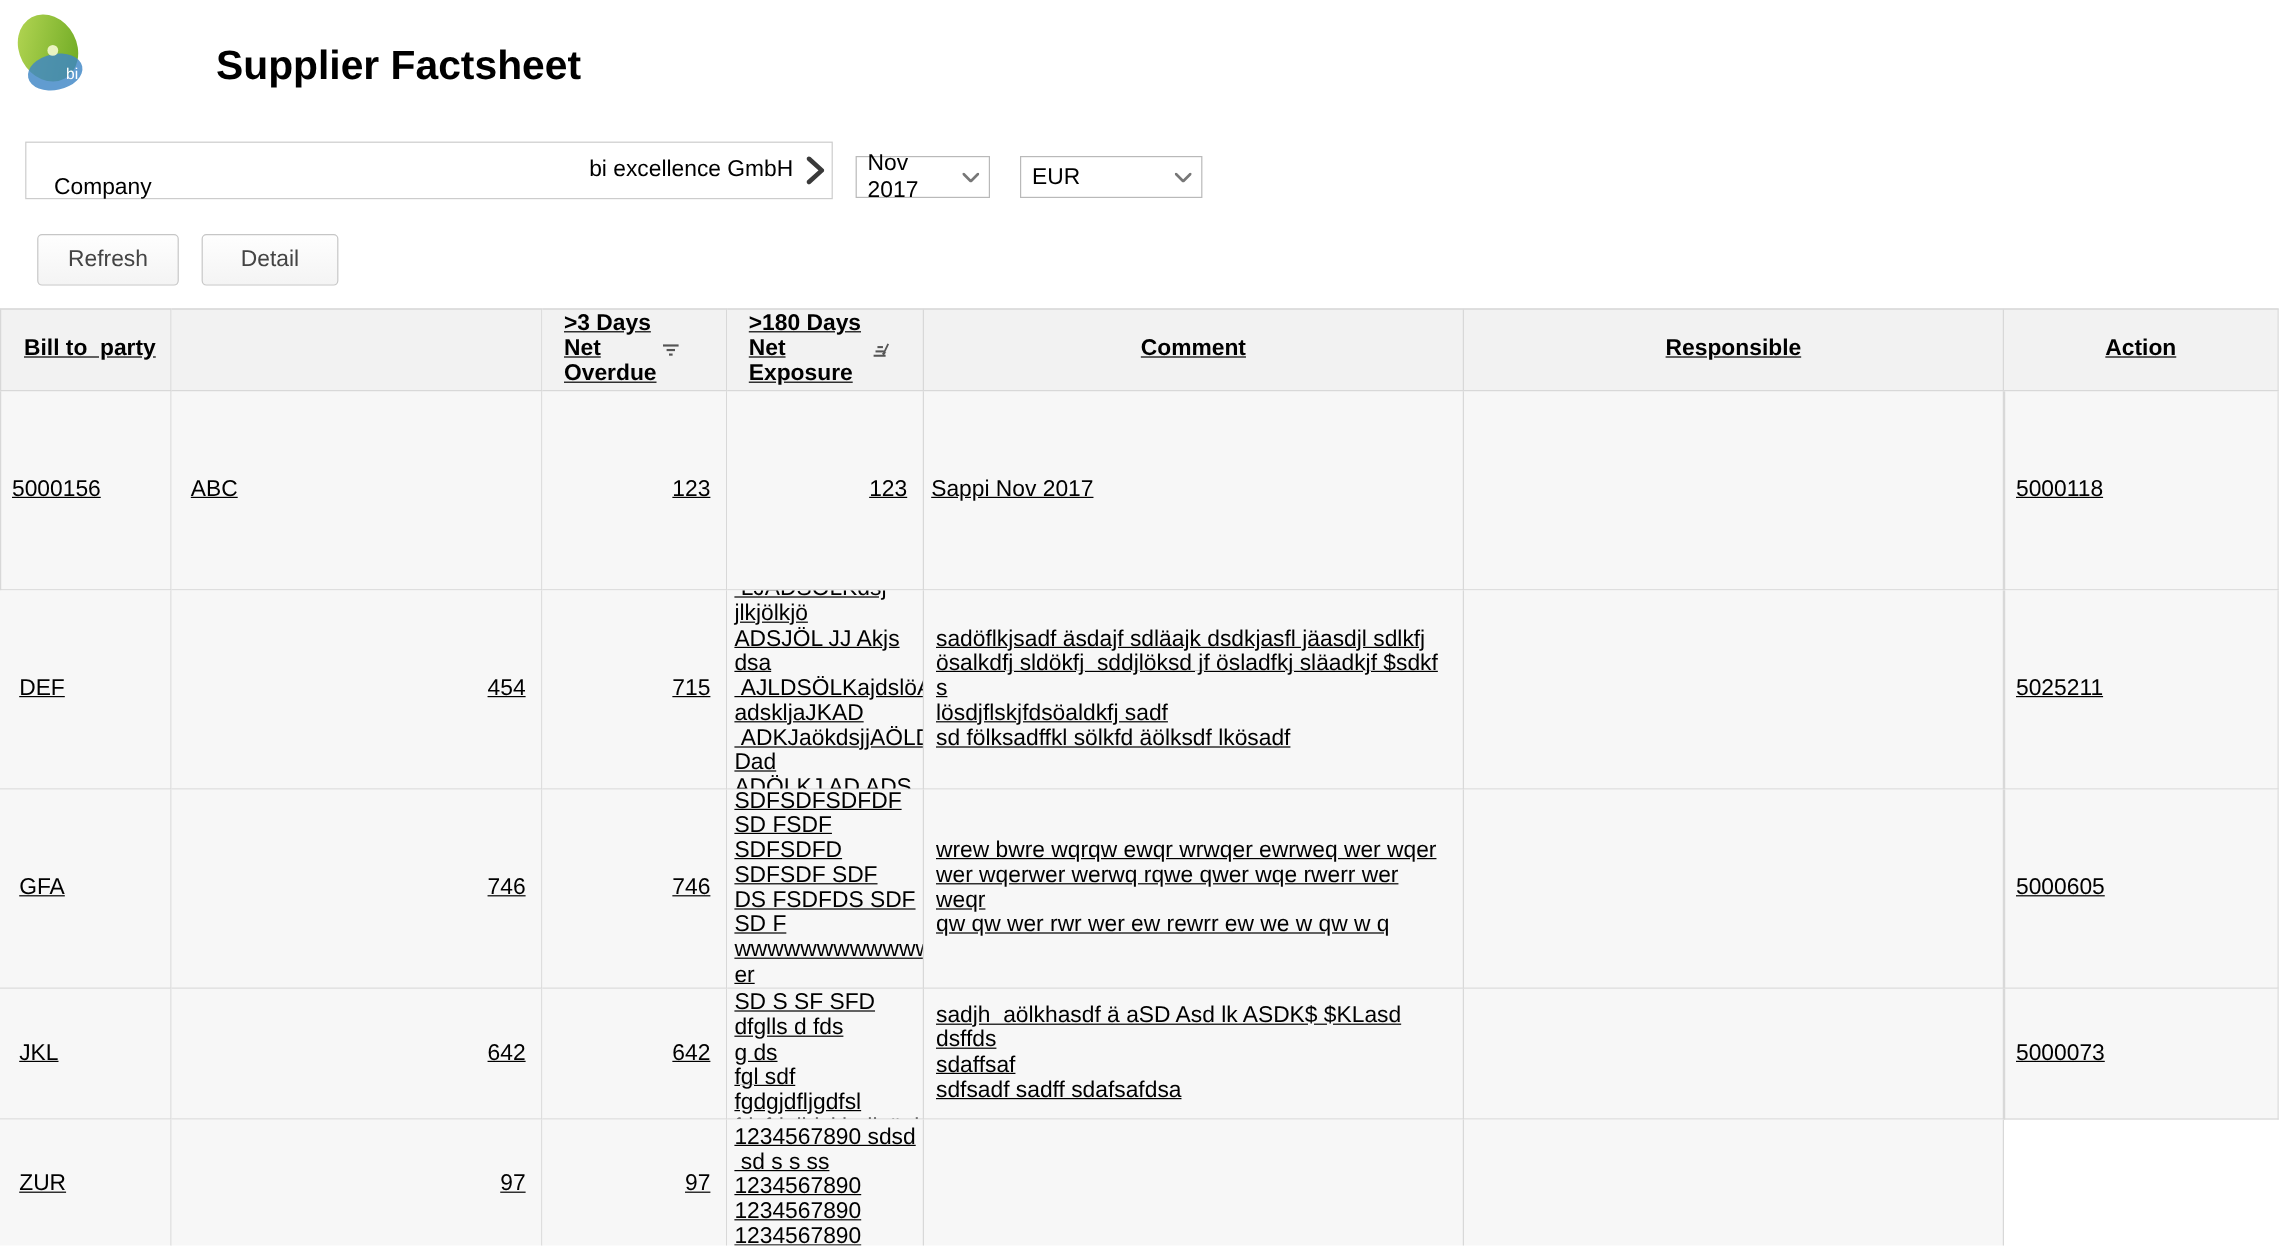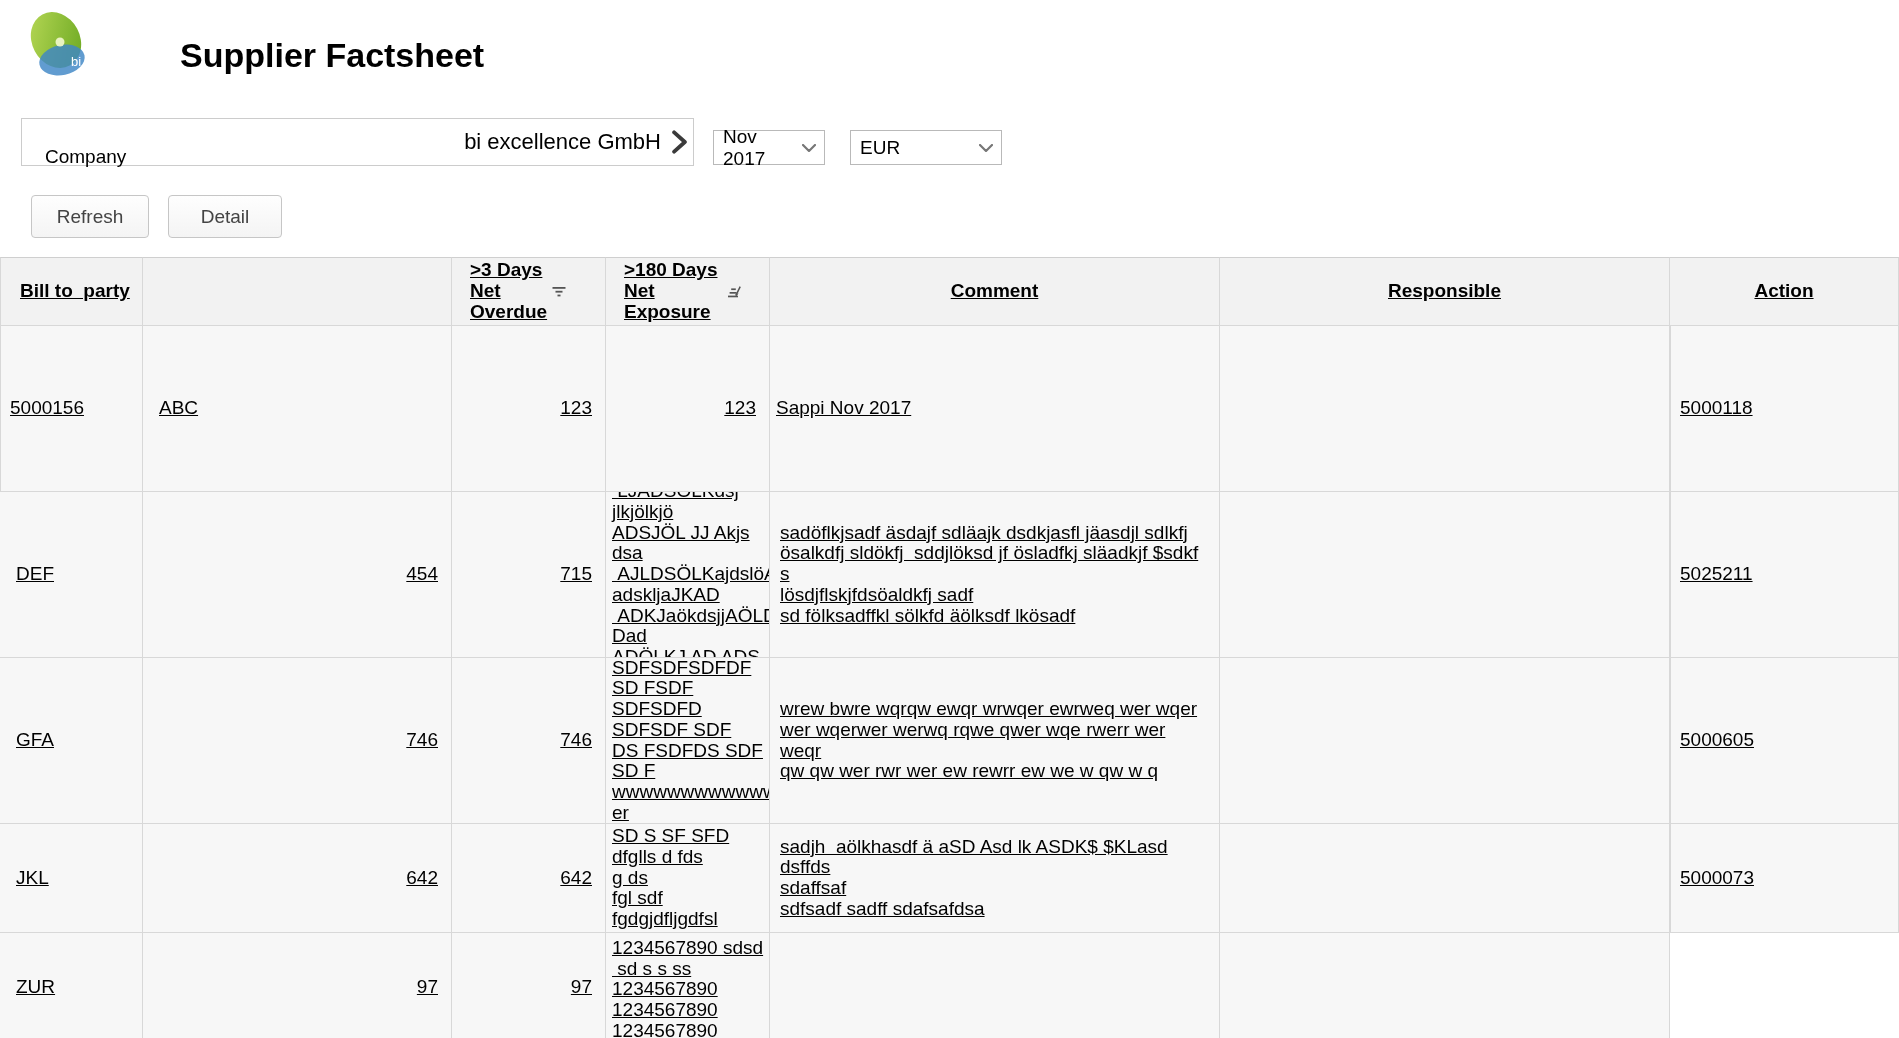--- a/index.html
+++ b/index.html
@@ -3,29 +3,29 @@
 <meta charset="utf-8">
 <style>
   html,body{margin:0;padding:0;}
   body{
     width:1899px;height:1038px;overflow:hidden;position:relative;
     background:#fff;color:#000;
     font-family:"Liberation Sans","DejaVu Sans",sans-serif;
   }
   .abs{position:absolute;}
   
-  #logo{left:24px;top:10px;width:70px;height:70px;}
+  #logo{left:8px;top:10px;width:70px;height:70px;}
   #page-title{left:180px;top:36px;font-size:34px;font-weight:bold;letter-spacing:0px;}
   
   #company-field{
     left:21px;top:118px;width:673px;height:48px;box-sizing:border-box;
     border:1px solid #ccc;background:#fff;display:flex;align-items:center;cursor:pointer;
   }
   #company-field .lbl{padding-left:23px;font-size:19px;margin-top:29px;}
-  #company-field .val{margin-left:auto;font-size:22px;}
+  #company-field .val{margin-left:auto;font-size:19px;}
   #company-field .chev{margin:0 6px 0 11px;display:flex;align-items:center;}
   .dropdown{
     box-sizing:border-box;border:1px solid #b9b9b9;background:#fff;
     display:flex;align-items:center;font-size:19px;cursor:pointer;
   }
   #period-dropdown{left:713px;top:130px;width:112px;height:35px;padding-left:9px;}
   #currency-dropdown{left:850px;top:130px;width:152px;height:35px;padding-left:9px;}
   .dropdown .dchev{margin-left:auto;padding-right:8px;display:flex;align-items:center;}
   
   .btn{

